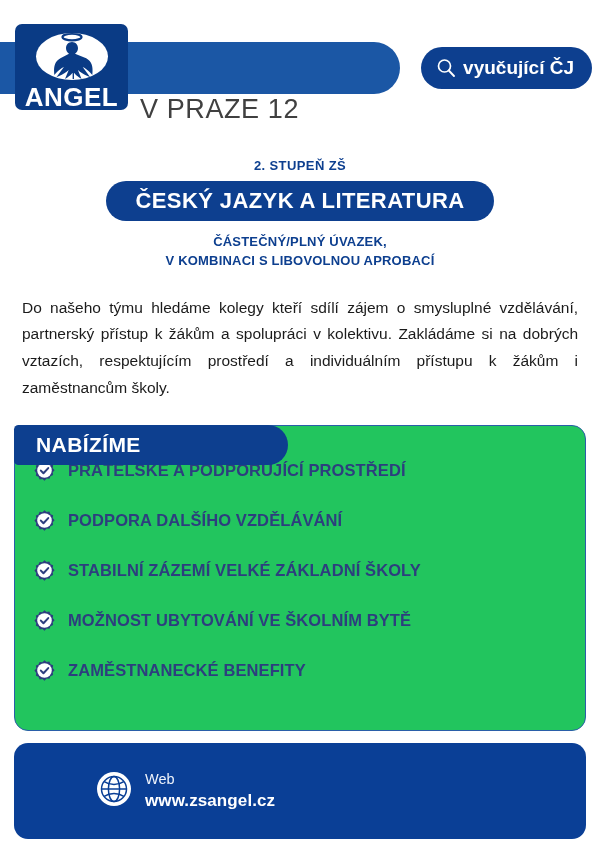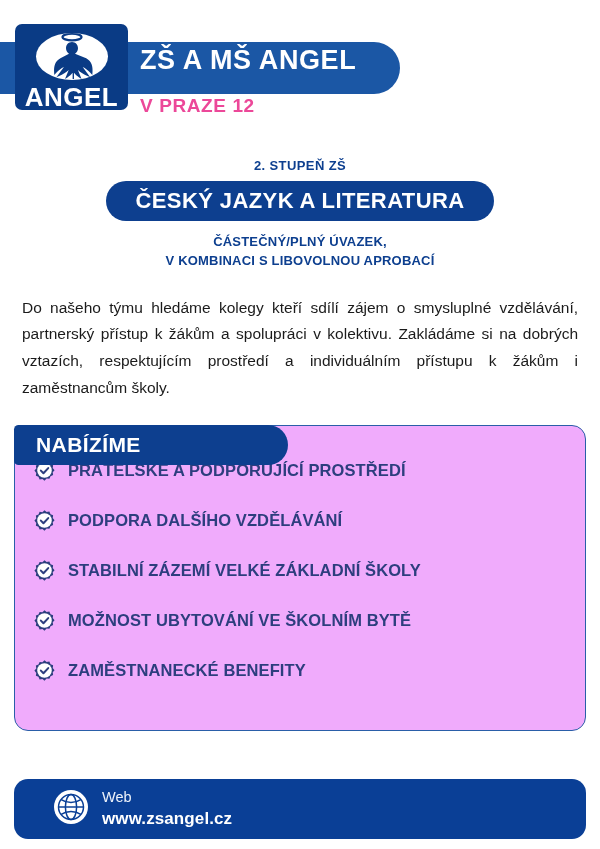--- a/index.html
+++ b/index.html
@@ -32,21 +32,21 @@
     color:#ffffff;font-size:26px;font-weight:700;letter-spacing:.5px;
     margin-top:4px;line-height:1;
   }
   .hdr-title{
     position:absolute;left:140px;top:47px;
     color:#ffffff;font-size:27px;font-weight:800;letter-spacing:.6px;
     line-height:1;white-space:nowrap;
   }
   .hdr-sub{
     position:absolute;left:140px;top:96px;
-    color:#ec4899;font-size:19px;font-weight:700;letter-spacing:.6px;
+    color:#404040;font-size:27px;font-weight:400;letter-spacing:.6px;
     line-height:1;white-space:nowrap;
   }
   .search-badge{
     position:absolute;right:8px;top:47px;
     background:#0d3f8f;color:#fff;border-radius:22px;
     height:42px;display:flex;align-items:center;gap:6px;
     padding:0 18px 0 14px;
     font-size:19px;font-weight:600;white-space:nowrap;
   }
   .search-badge svg{display:block;}
@@ -82,44 +82,44 @@
     position:absolute;left:0;top:0;z-index:3;
     background:#0d3f8f;border-radius:6px 26px 26px 6px;
     height:40px;min-width:212px;
     display:flex;align-items:center;
     padding:0 40px 0 22px;
     color:#fff;font-size:21px;font-weight:700;letter-spacing:.4px;
   }
   .offer-box{
     position:relative;
     border:1.6px solid #2a5ea8;border-radius:14px;
-    background:#f0abfc;
+    background:#22c55e;
     padding:34px 18px 20px 18px;
     min-height:250px;
   }
   .offer-list{list-style:none;margin:0;padding:0;}
   .offer-item{
     display:flex;align-items:flex-start;gap:12px;margin-bottom:24px;
   }
   .offer-item:last-child{margin-bottom:4px;}
   .badge-check{flex:0 0 auto;margin-top:-1px;}
   .offer-text{
     color:#2d3e7e;font-size:16.5px;font-weight:800;letter-spacing:.1px;
     line-height:1.25;
   }
   .offer-note{
     color:#2d3e7e;font-size:15px;font-weight:700;margin-top:8px;
     letter-spacing:.1px;
   }
 
   
   .footer{
-    position:absolute;left:14px;right:14px;bottom:10px;height:60px;
+    position:absolute;left:14px;right:14px;bottom:10px;height:96px;
     background:#0a3f96;border-radius:14px;
-    display:flex;align-items:center;
+    display:flex;align-items:center;padding-left:43px;
   }
   .f-block{display:flex;align-items:center;gap:12px;}
   .f-block.web{margin-left:38px;}
   .f-block.mail{margin-left:66px;}
   .f-icon{flex:0 0 auto;display:block;}
   .f-lines{display:flex;flex-direction:column;justify-content:center;}
   .f-label{color:#eef3fb;font-size:14.5px;font-weight:400;line-height:1.5;}
   .f-value{color:#ffffff;font-size:17px;font-weight:800;line-height:1.35;letter-spacing:.1px;}
 </style>
 </head>
@@ -136,23 +136,31 @@
         <svg width="62" height="62" viewBox="0 0 62 62" aria-hidden="true">
           <g fill="#0a3b85">
             <ellipse cx="31" cy="11" rx="9.5" ry="3.4" fill="none" stroke="#0a3b85" stroke-width="2.2"></ellipse>
             <path d="M31 16c-3.6 0-6 2.8-6 6.2 0 2.6 1.4 4.3 3 5.6l-8.6 4.4c-2.6 1.4-4.3 3.4-5.3 5.8-1 2.5-1.2 5.3-1 8.1l.2 3 2-2.3c2.3-2.7 4.9-4.6 7.6-5.9l-7.5 10.4 2.7-1.3c3.8-1.8 7-3.7 9.6-6.1l-3.7 9.2 2.4-1.6c2.2-1.5 3.9-3 5.2-4.7v6.3h1.4v-6.3c1.3 1.7 3 3.2 5.2 4.7l2.4 1.6-3.7-9.2c2.6 2.4 5.8 4.3 9.6 6.1l2.7 1.3-7.5-10.4c2.7 1.3 5.3 3.2 7.6 5.9l2 2.3.2-3c.2-2.8 0-5.6-1-8.1-1-2.4-2.7-4.4-5.3-5.8L34 27.8c1.6-1.3 3-3 3-5.6 0-3.4-2.4-6.2-6-6.2z"></path>
           </g>
         </svg>
       </div>
       <div class="logo-word">ANGEL</div>
     </div>
 
-    <div class="hdr-title">ZŠ A MŠ ANGEL</div>
     <div class="hdr-sub">V PRAZE 12</div>
 
+    <div class="search-badge">
+      <span>
+        <svg width="22" height="22" viewBox="0 0 22 22" aria-hidden="true">
+          <circle cx="9.5" cy="9" r="6" fill="none" stroke="#ffffff" stroke-width="1.7"></circle>
+          <line x1="13.8" y1="13.5" x2="19" y2="19" stroke="#ffffff" stroke-width="1.9" stroke-linecap="round"></line>
+        </svg>
+      </span>
+      <span>vyučující ČJ</span>
+    </div>
   </div>
 
   <div>
     <div class="stupen">2. STUPEŇ ZŠ</div>
 
     <div class="subject-pill">
       <span>ČESKÝ JAZYK A LITERATURA</span>
     </div>
 
     <div class="uvazek">

